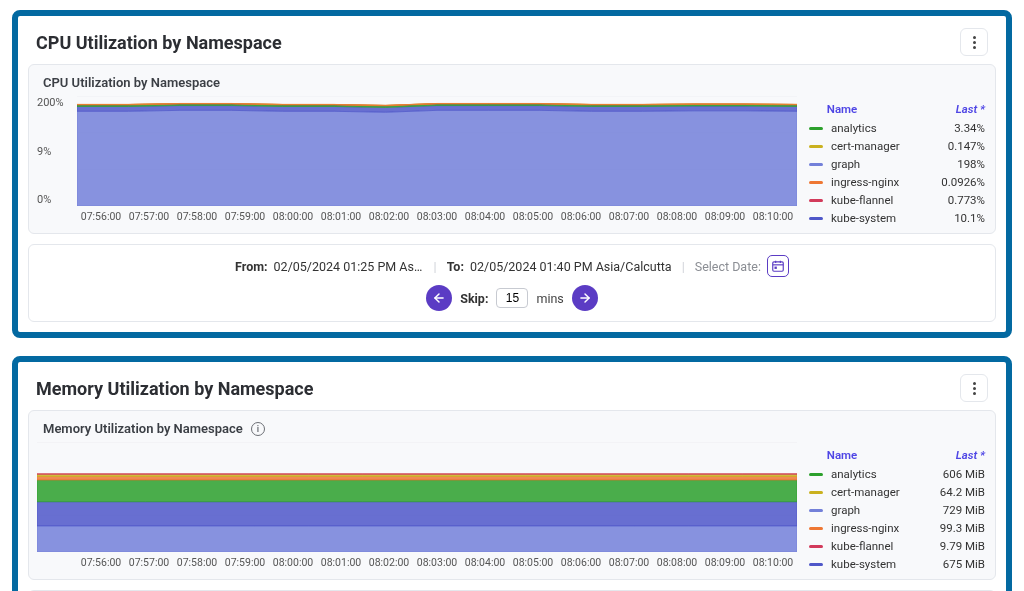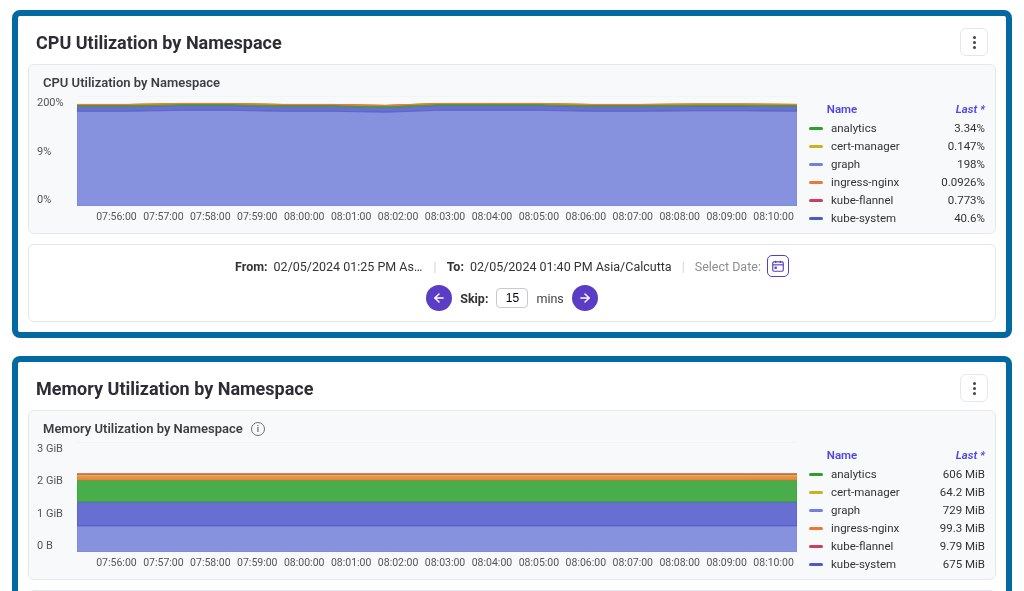--- a/index.html
+++ b/index.html
@@ -14,21 +14,21 @@
   .chart-card { margin: 0 10px 10px; border: 1px solid #e4e7ec; border-radius: 6px; background: #f8f9fb; }
   .chart-title-row { display: flex; align-items: center; gap: 8px; padding: 10px 14px 6px; font-weight: 600; font-size: 13px; color: #3b3f45; }
   .info-icon { width: 14px; height: 14px; border: 1.3px solid #6c6f75; border-radius: 50%; display: inline-flex; align-items: center; justify-content: center; font-size: 9px; color: #6c6f75; }
 
   .chart-body { display: flex; align-items: stretch; }
   .plot-wrap { flex: 1; padding: 0 8px 4px 8px; min-width: 0; }
   .plot { display: flex; height: 110px; }
   .yaxis { width: 40px; display: flex; flex-direction: column; justify-content: space-between; align-items: flex-start; padding: 0 6px 0 0; font-size: 11px; color: #555; }
   .plot-svg { flex: 1; position: relative; }
   .plot-svg svg { width: 100%; height: 100%; display: block; }
-  .xaxis { display: flex; margin-left: 56px; font-size: 10.5px; color: #555; padding-top: 4px; }
+  .xaxis { display: flex; margin-left: 40px; font-size: 10.5px; color: #555; padding-top: 4px; }
   .xaxis span { flex: 1; text-align: center; white-space: nowrap; }
 
   .legend-table { width: 190px; padding: 4px 10px 6px 4px; font-size: 11.5px; }
   .legend-head { display: flex; color: #4f46e5; font-weight: 600; padding: 2px 0 3px; gap: 44px; }
   .legend-head .ln { flex: 1; text-align: center; }
   .legend-head .lv { width: 66px; text-align: right; font-style: italic; }
   .legend-row { display: flex; align-items: center; padding: 2px 0; color: #333; justify-content: space-between; }
   .swatch { width: 14px; height: 3px; border-radius: 2px; margin-right: 8px; }
   .legend-row .nm { flex: 1; white-space: nowrap; overflow: hidden; text-overflow: ellipsis; }
   .legend-row .vl { width: 66px; text-align: right; }
@@ -135,21 +135,21 @@
               <span class="vl">0.0926%</span>
             </div>
             <div class="legend-row">
               <span class="swatch" style="background: rgb(210, 58, 91);"></span>
               <span class="nm">kube-flannel</span>
               <span class="vl">0.773%</span>
             </div>
             <div class="legend-row">
               <span class="swatch" style="background: rgb(79, 87, 201);"></span>
               <span class="nm">kube-system</span>
-              <span class="vl">40.6%</span>
+              <span class="vl">10.1%</span>
             </div>
           </div>
       </div>
     </div>
   </div>
 
   <div class="controls-card">
     <div class="ctrl-line1">
       <span class="lbl">From:</span>
       <span class="ellipsis">02/05/2024 01:25 PM Asia/Calc…</span>
@@ -201,26 +201,20 @@
   </div>
 
   <div class="chart-card">
     <div class="chart-title-row">
       <span>Memory Utilization by Namespace</span>
       <span class="info-icon">i</span>
     </div>
     <div class="chart-body">
       <div class="plot-wrap">
         <div class="plot">
-          <div class="yaxis">
-            <span>3 GiB</span>
-            <span>2 GiB</span>
-            <span>1 GiB</span>
-            <span>0 B</span>
-          </div>
           <div class="plot-svg" id="mem-svg-host">
               <svg viewBox="0 0 1000 300" preserveAspectRatio="none">
                 <line x1="0" y1="0" x2="1000" y2="0" stroke="#e6e8ec" stroke-width="1"></line>
                 <line x1="0" y1="100" x2="1000" y2="100" stroke="#e6e8ec" stroke-width="1"></line>
                 <line x1="0" y1="200" x2="1000" y2="200" stroke="#e6e8ec" stroke-width="1"></line>
                 <line x1="0" y1="300" x2="1000" y2="300" stroke="#e6e8ec" stroke-width="1"></line>
                 <path d="M 0 300 L 0 228.80859375 L 71.42857142857143 228.80859375 L 142.85714285714286 228.80859375 L 214.28571428571428 228.80859375 L 285.7142857142857 228.80859375 L 357.14285714285717 228.80859375 L 428.57142857142856 228.80859375 L 500 228.80859375 L 571.4285714285714 228.80859375 L 642.8571428571429 228.80859375 L 714.2857142857143 228.80859375 L 785.7142857142858 228.80859375 L 857.1428571428571 228.80859375 L 928.5714285714286 228.80859375 L 1000 228.80859375 L 1000 300 L 928.5714285714286 300 L 857.1428571428571 300 L 785.7142857142858 300 L 714.2857142857143 300 L 642.8571428571429 300 L 571.4285714285714 300 L 500 300 L 428.57142857142856 300 L 357.14285714285717 300 L 285.7142857142857 300 L 214.28571428571428 300 L 142.85714285714286 300 L 71.42857142857143 300 L 0 300 Z" fill="#7380d9" fill-opacity="0.85" stroke="#7380d9" stroke-width="1.2"></path>
                 <path d="M 0 228.80859375 L 0 162.890625 L 71.42857142857143 162.890625 L 142.85714285714286 162.890625 L 214.28571428571428 162.890625 L 285.7142857142857 162.890625 L 357.14285714285717 162.890625 L 428.57142857142856 162.890625 L 500 162.890625 L 571.4285714285714 162.890625 L 642.8571428571429 162.890625 L 714.2857142857143 162.890625 L 785.7142857142858 162.890625 L 857.1428571428571 162.890625 L 928.5714285714286 162.890625 L 1000 162.890625 L 1000 228.80859375 L 928.5714285714286 228.80859375 L 857.1428571428571 228.80859375 L 785.7142857142858 228.80859375 L 714.2857142857143 228.80859375 L 642.8571428571429 228.80859375 L 571.4285714285714 228.80859375 L 500 228.80859375 L 428.57142857142856 228.80859375 L 357.14285714285717 228.80859375 L 285.7142857142857 228.80859375 L 214.28571428571428 228.80859375 L 142.85714285714286 228.80859375 L 71.42857142857143 228.80859375 L 0 228.80859375 Z" fill="#4f57c9" fill-opacity="0.85" stroke="#4f57c9" stroke-width="1.2"></path>
                 <path d="M 0 162.890625 L 0 103.7109375 L 71.42857142857143 103.7109375 L 142.85714285714286 103.7109375 L 214.28571428571428 103.7109375 L 285.7142857142857 103.7109375 L 357.14285714285717 103.7109375 L 428.57142857142856 103.7109375 L 500 103.7109375 L 571.4285714285714 103.7109375 L 642.8571428571429 103.7109375 L 714.2857142857143 103.7109375 L 785.7142857142858 103.7109375 L 857.1428571428571 103.7109375 L 928.5714285714286 103.7109375 L 1000 103.7109375 L 1000 162.890625 L 928.5714285714286 162.890625 L 857.1428571428571 162.890625 L 785.7142857142858 162.890625 L 714.2857142857143 162.890625 L 642.8571428571429 162.890625 L 571.4285714285714 162.890625 L 500 162.890625 L 428.57142857142856 162.890625 L 357.14285714285717 162.890625 L 285.7142857142857 162.890625 L 214.28571428571428 162.890625 L 142.85714285714286 162.890625 L 71.42857142857143 162.890625 L 0 162.890625 Z" fill="#2ca02c" fill-opacity="0.85" stroke="#2ca02c" stroke-width="1.2"></path>
                 <path d="M 0 103.7109375 L 0 94.04296875 L 71.42857142857143 94.04296875 L 142.85714285714286 94.04296875 L 214.28571428571428 94.04296875 L 285.7142857142857 94.04296875 L 357.14285714285717 94.04296875 L 428.57142857142856 94.04296875 L 500 94.04296875 L 571.4285714285714 94.04296875 L 642.8571428571429 94.04296875 L 714.2857142857143 94.04296875 L 785.7142857142858 94.04296875 L 857.1428571428571 94.04296875 L 928.5714285714286 94.04296875 L 1000 94.013671875 L 1000 103.7109375 L 928.5714285714286 103.7109375 L 857.1428571428571 103.7109375 L 785.7142857142858 103.7109375 L 714.2857142857143 103.7109375 L 642.8571428571429 103.7109375 L 571.4285714285714 103.7109375 L 500 103.7109375 L 428.57142857142856 103.7109375 L 357.14285714285717 103.7109375 L 285.7142857142857 103.7109375 L 214.28571428571428 103.7109375 L 142.85714285714286 103.7109375 L 71.42857142857143 103.7109375 L 0 103.7109375 Z" fill="#ee7733" fill-opacity="0.85" stroke="#ee7733" stroke-width="1.2"></path>

